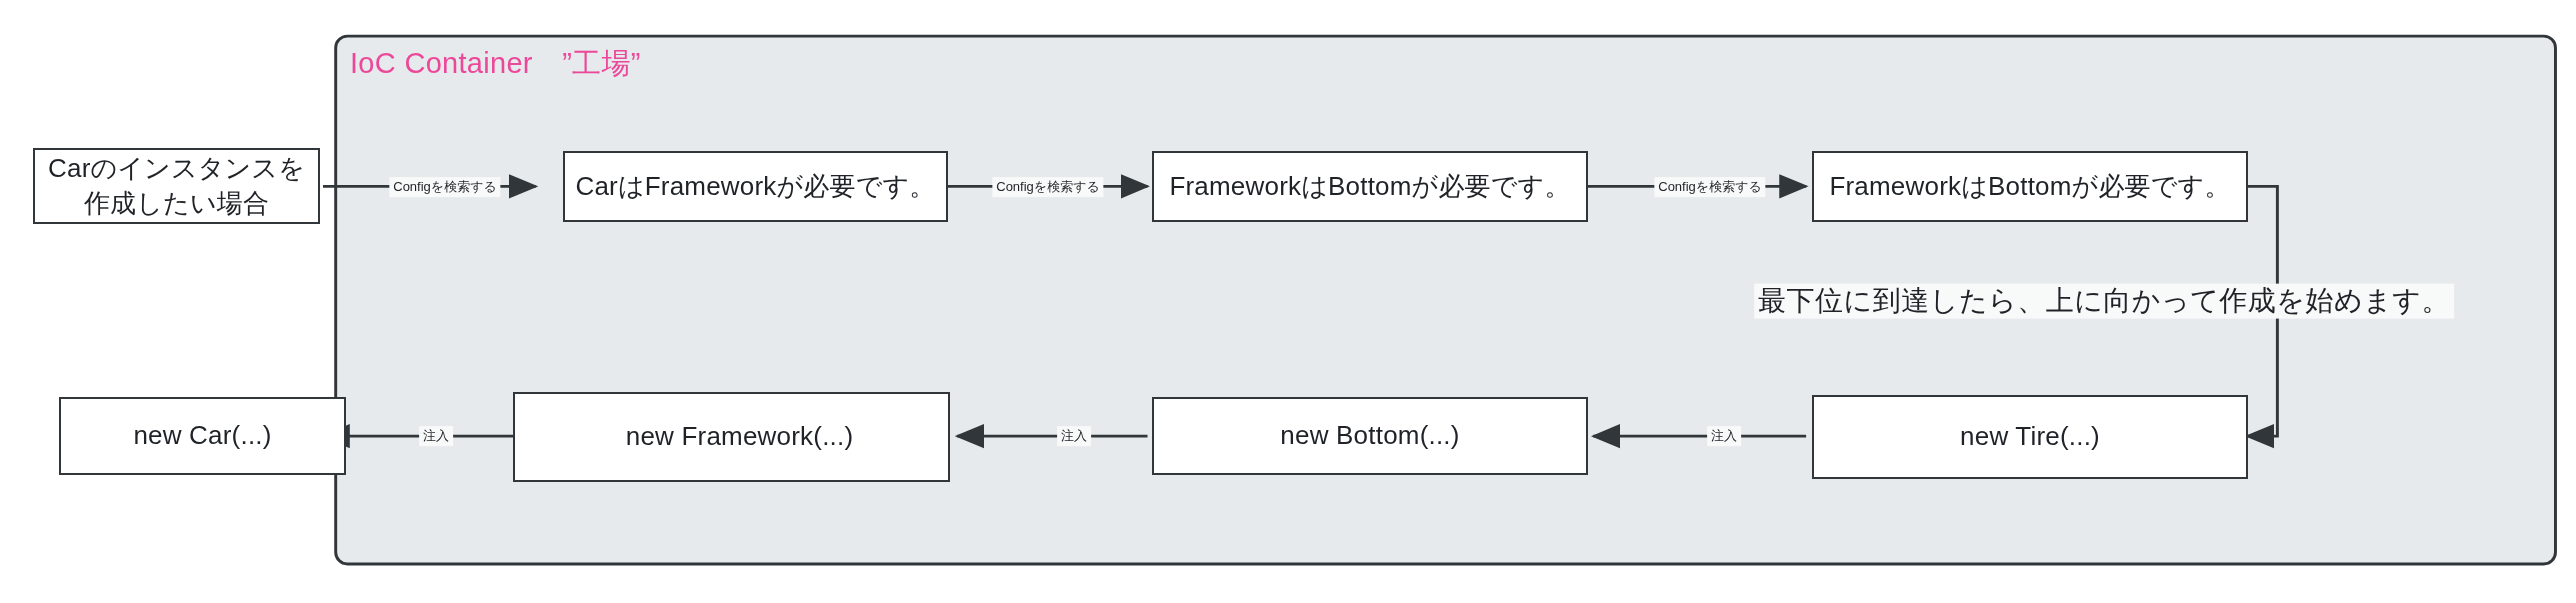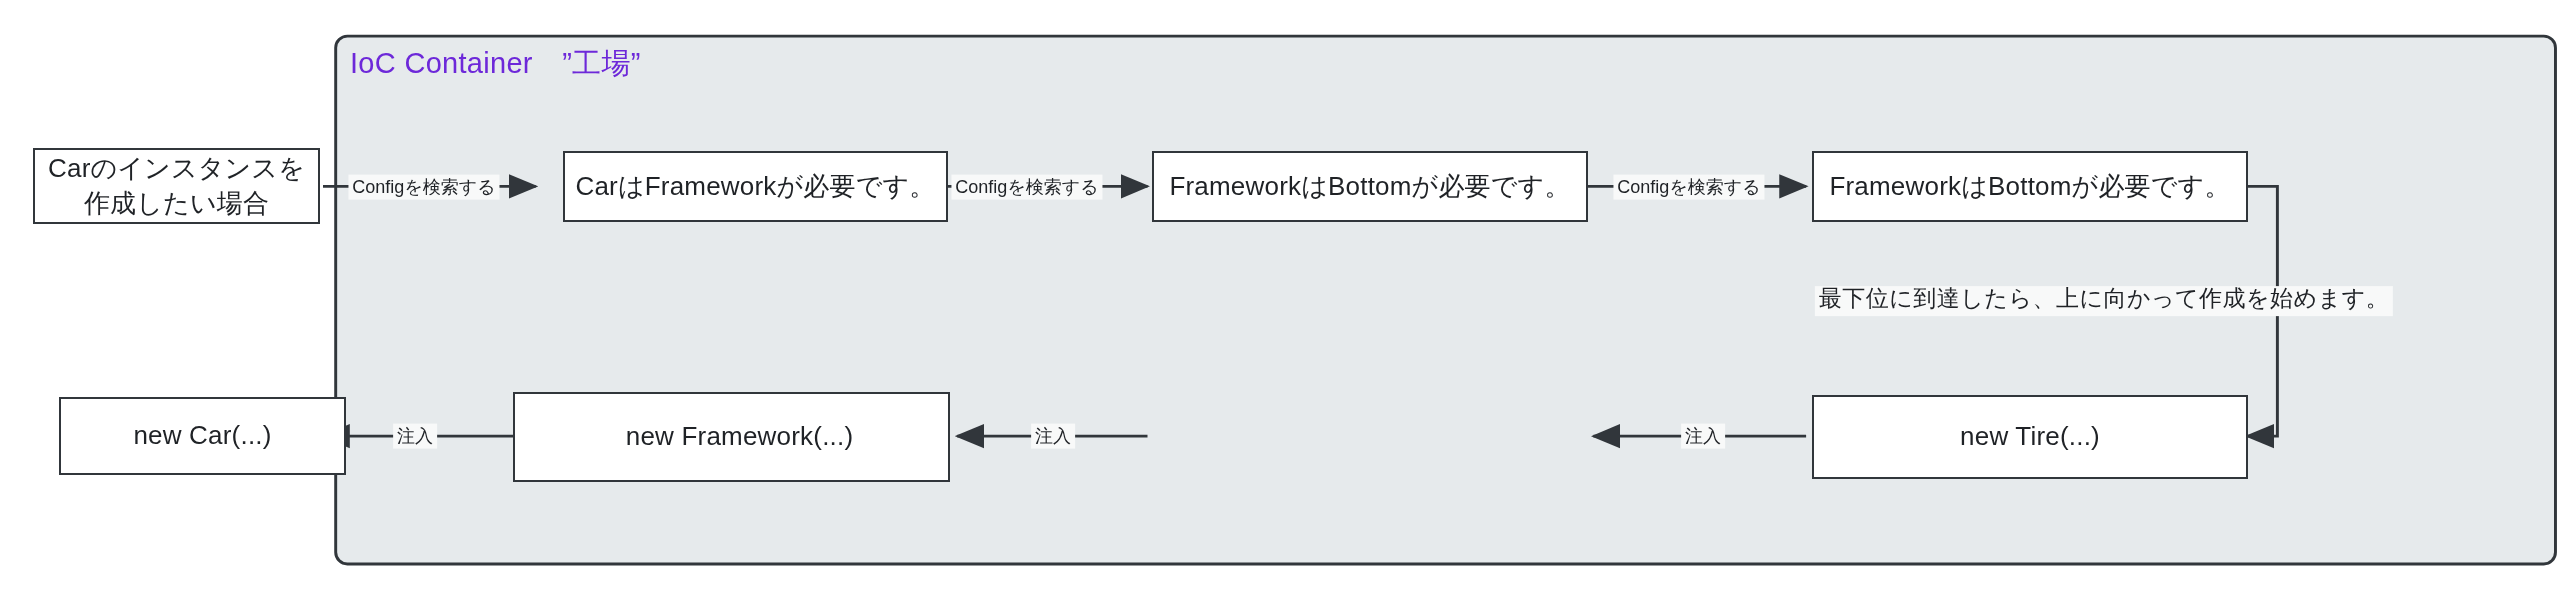--- a/index.html
+++ b/index.html
@@ -40,43 +40,43 @@
     color: #1f2226;
     font-size: 26px;
     line-height: 1.35;
     letter-spacing: 0.2px;
     white-space: pre-line;
     z-index: 3;
   }
   .container-title {
     position: absolute;
     z-index: 3;
-    color: #6d28d9;
+    color: #ec4899;
     font-size: 29px;
     letter-spacing: 0.3px;
     white-space: pre;
   }
   .edge-label {
     position: absolute;
     z-index: 4;
     background: #f8f9f9;
     color: #1f2226;
     font-size: 19.5px;
     line-height: 1;
     padding: 2.9px 3.9px 3.9px 3.9px;
     white-space: pre;
     transform: translate(-50%, -50%);
   }
   .edge-label.small {
-    font-size: 18px;
+    font-size: 13px;
+    margin-left: 21px;
   }
   .edge-label.note {
-    font-size: 23px;
+    font-size: 28px;
     letter-spacing: 0.5px;
-    font-family: Liberation Mono, monospace;
   }
 </style>
 </head>
 <body>
 
 <div id="diagram-root">
 
   <svg class="svg-layer" viewBox="0 0 2638 618" width="2576" height="603" xmlns="http://www.w3.org/2000/svg">
     <defs>
       <marker id="arrow-right" viewBox="0 0 12 10" refX="11" refY="5" markerWidth="10" markerHeight="9" orient="auto-start-reverse">
@@ -108,20 +108,21 @@
   <div class="node-box" style="left:543px; top:151px; width:385px; height:71px;margin-left:20px;">CarはFrameworkが必要です。</div>
 
   <div class="node-box" style="left:1152px; top:151px; width:436px; height:71px;">FrameworkはBottomが必要です。</div>
 
   <div class="node-box" style="left:1812px; top:151px; width:436px; height:71px;">FrameworkはBottomが必要です。</div>
 
   <div class="node-box" style="left:35px; top:397px; width:287px; height:78px;margin-left:24px;">new Car(...)</div>
 
   <div class="node-box" style="left:513px; top:392px; width:437px; height:90px;padding-left:16px;">new Framework(...)</div>
 
+  <div class="node-box" style="left:1152px; top:397px; width:436px; height:78px;">new Bottom(...)</div>
 
   <div class="node-box" style="left:1812px; top:395px; width:436px; height:84px;">new Tire(...)</div>
 
   <div class="edge-label small" style="left:424px; top:187px;">Configを検索する</div>
   <div class="edge-label small" style="left:1027px; top:187px;">Configを検索する</div>
   <div class="edge-label small" style="left:1689px; top:187px;">Configを検索する</div>
 
   <div class="edge-label small" style="left:1703px; top:436px;">注入</div>
   <div class="edge-label small" style="left:1053px; top:436px;">注入</div>
   <div class="edge-label small" style="left:415px; top:436px;">注入</div>

